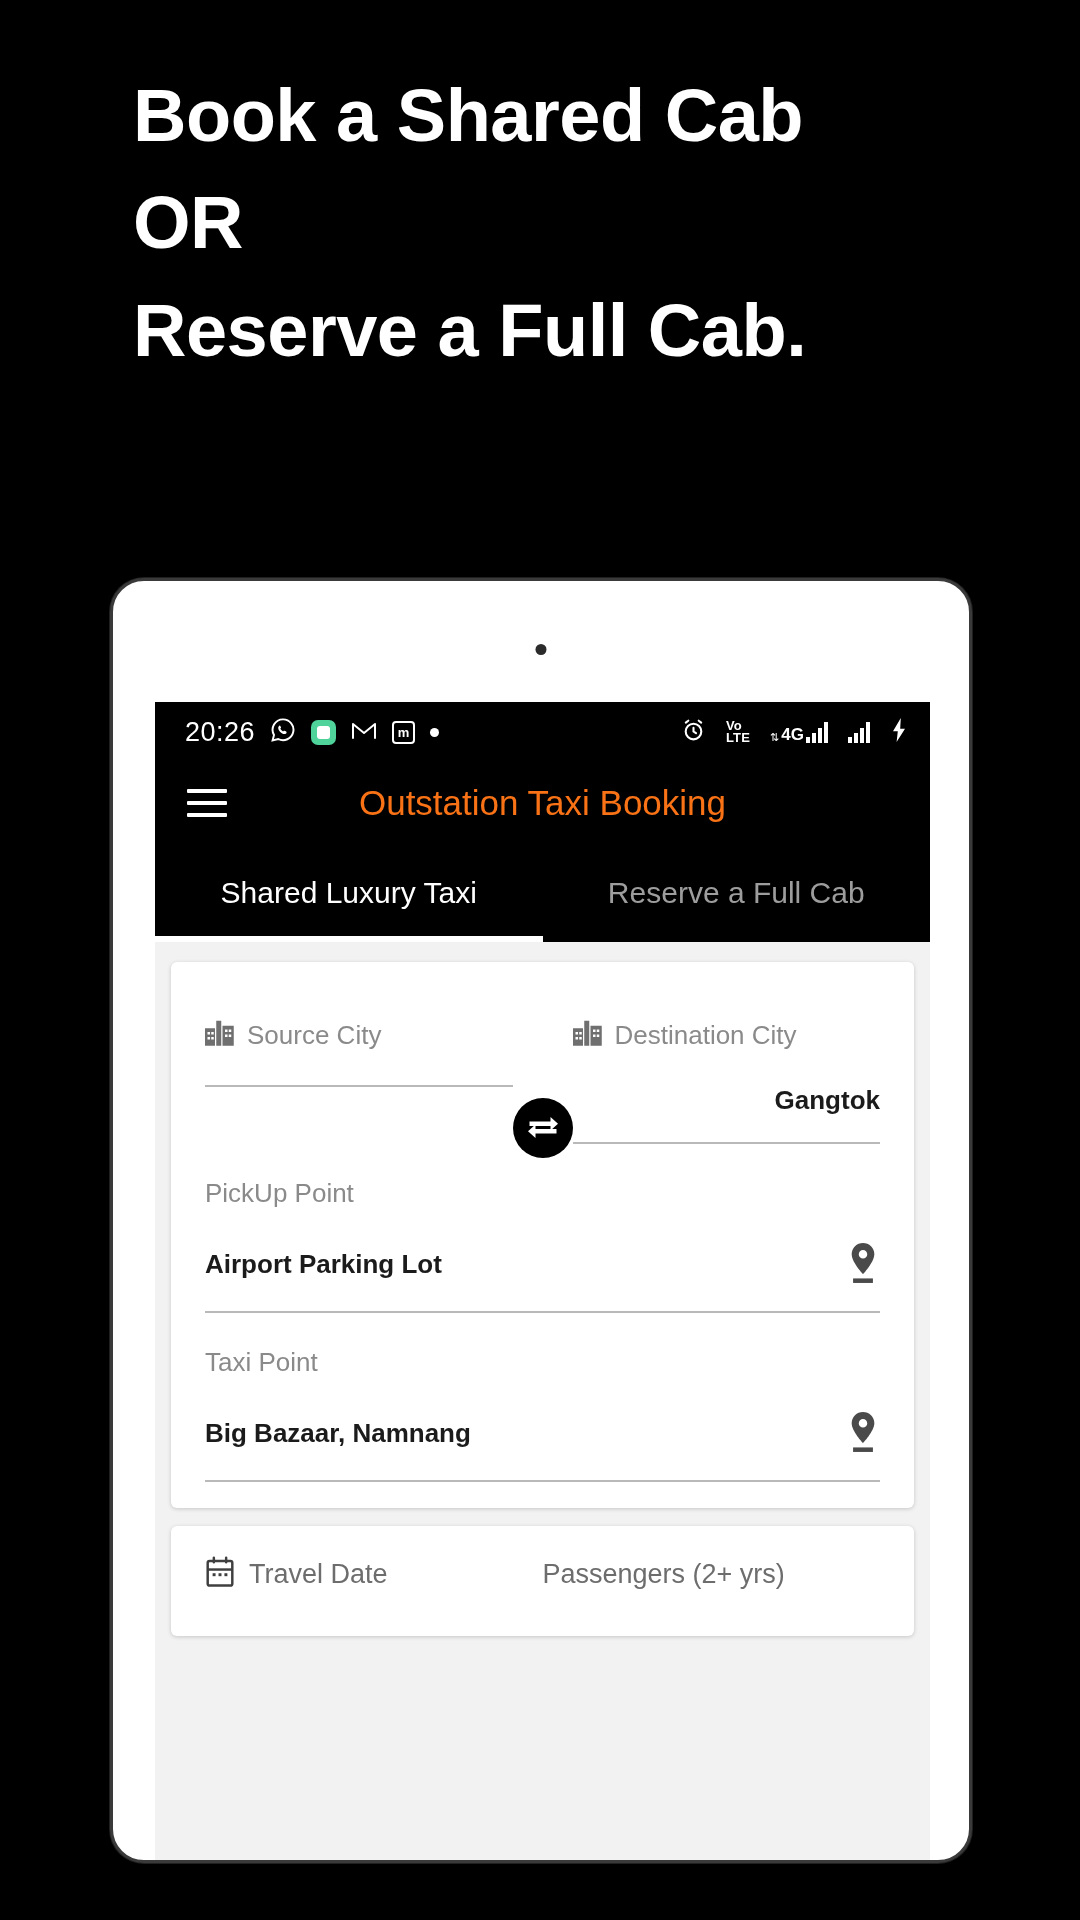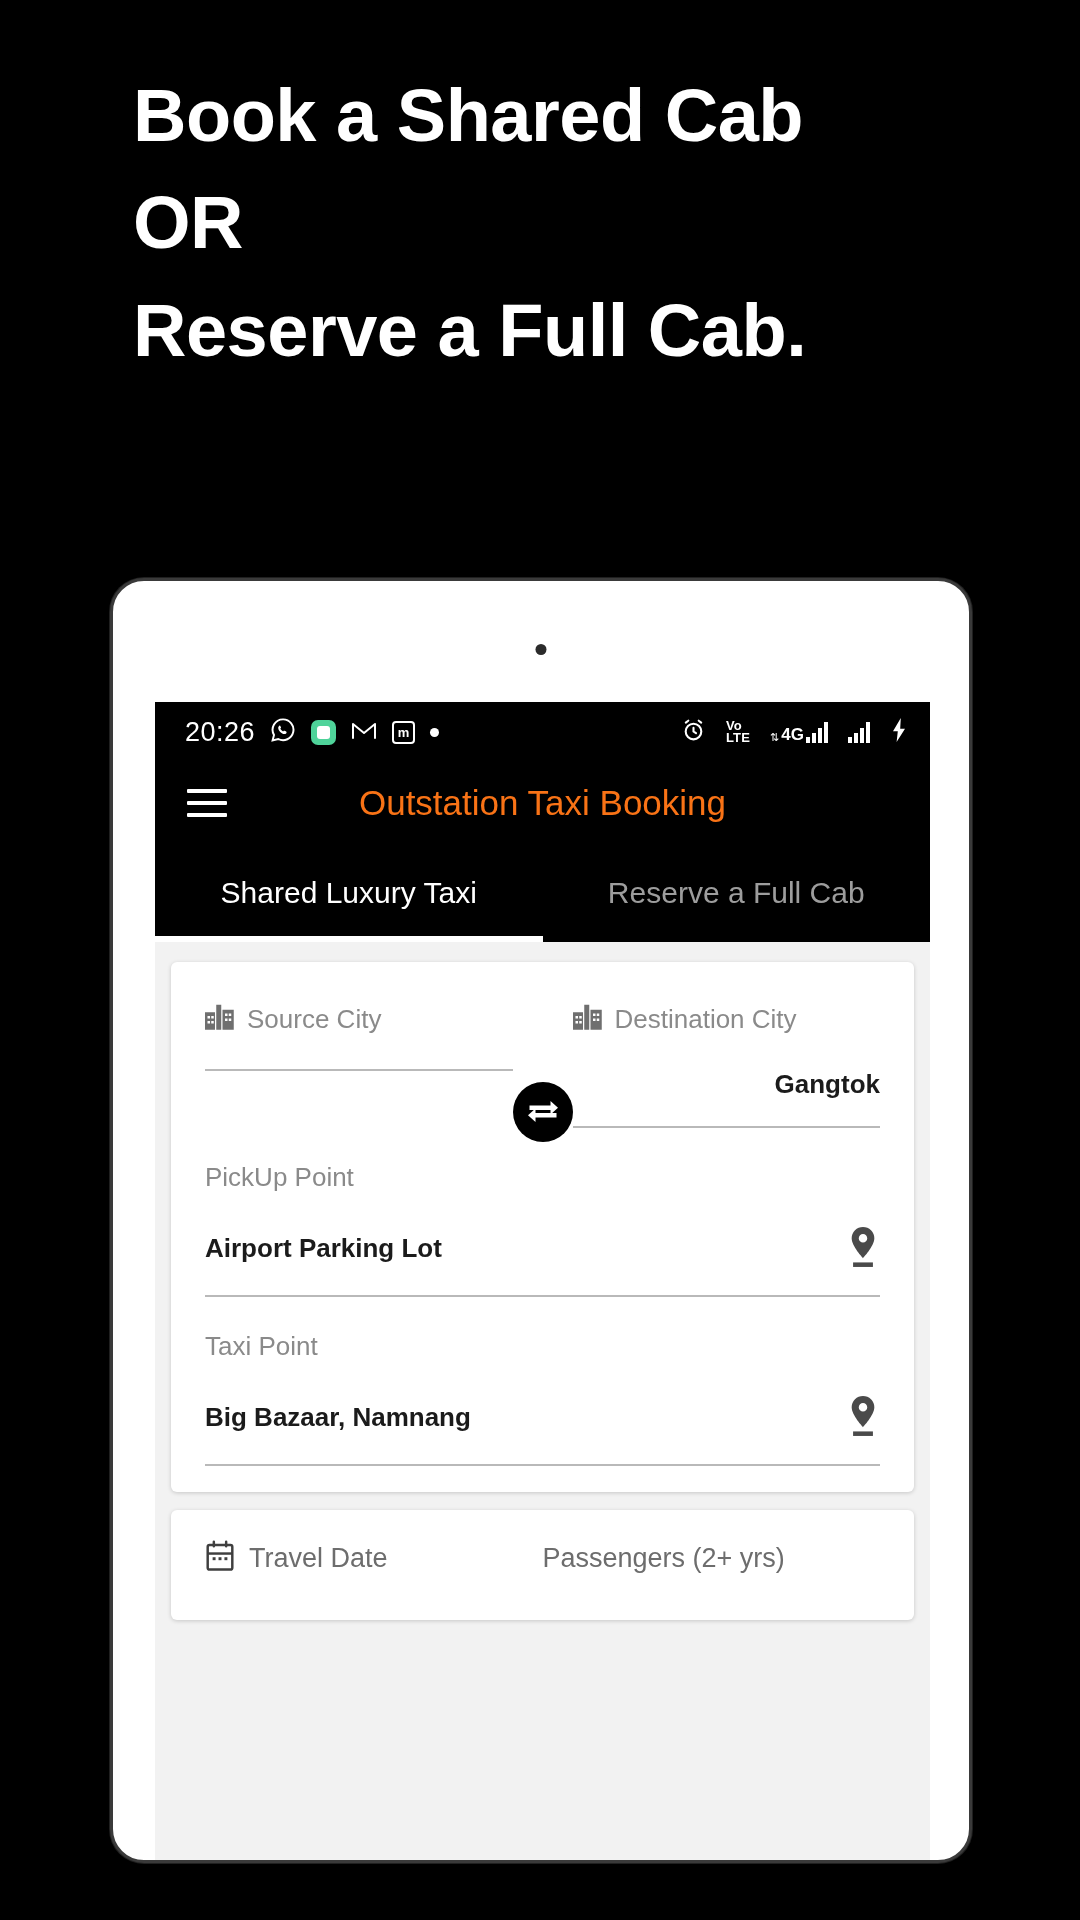--- a/index.html
+++ b/index.html
@@ -131,21 +131,21 @@
     height:6px; background:#ffffff;
   }
 
   
   .appbody { background:#f2f2f2; height:928px; padding:20px 16px 0 16px; position:relative; }
 
   .card {
     background:#ffffff;
     border-radius:6px;
     box-shadow:0 1px 4px rgba(0,0,0,0.18);
-    padding:40px 34px 26px 34px;
+    padding:56px 34px 26px 34px;
   }
   .card + .card { margin-top:18px; }
 
   .row-cities { display:flex; position:relative; }
   .city-col { flex:1; }
   .city-col.dest { text-align:right; }
   .field-label {
     display:flex; align-items:center; gap:12px;
     color:#8a8a8a; font-size:26px; margin-bottom:32px;
   }

